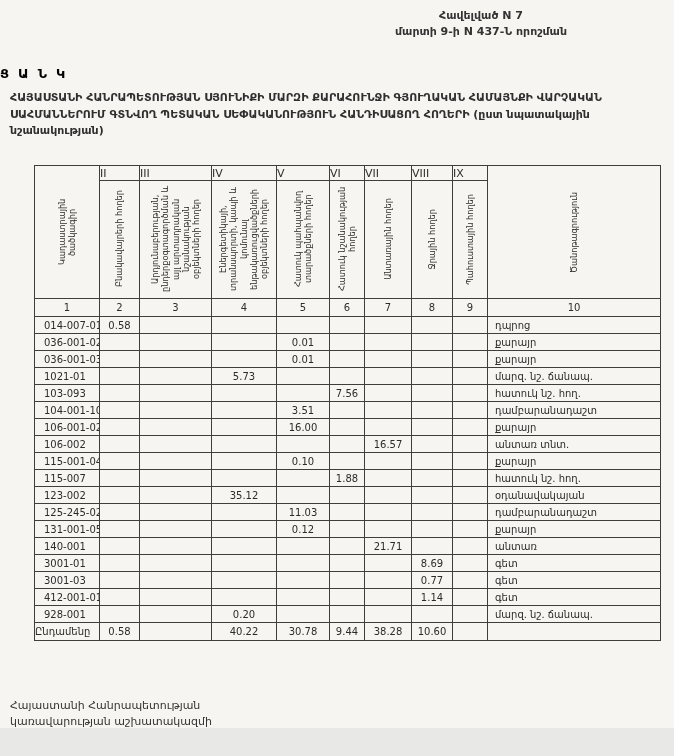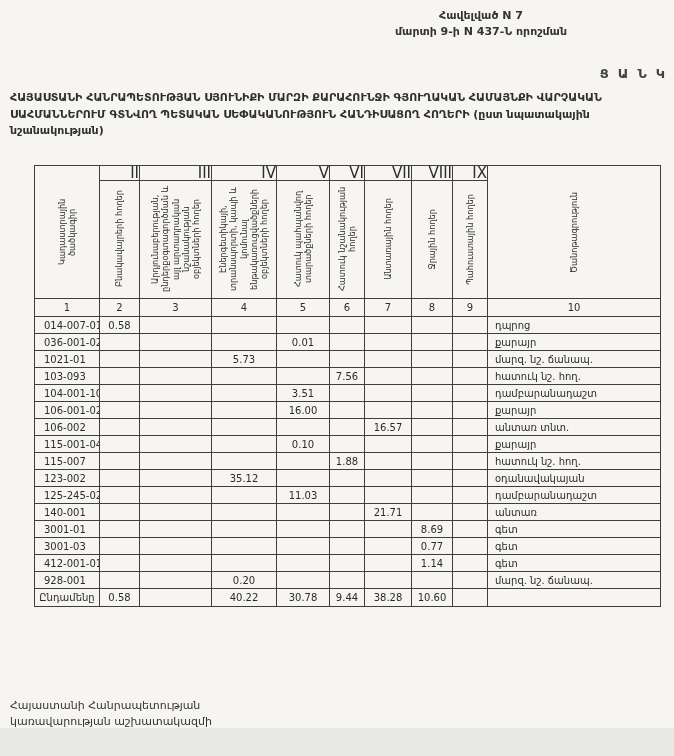--- a/index.html
+++ b/index.html
@@ -16,23 +16,23 @@
     overflow:hidden;
   }
   .appendix {
     position:absolute; top:8px; right:28px; width:330px;
     text-align:center;
     font-size:11px; font-weight:bold; line-height:1.45;
     color:#333;
   }
   .doctype {
     position:absolute; top:66px; left:0; width:100%;
-    text-align:right;
+    text-align:left;
     font-size:13px; font-weight:bold; letter-spacing:9px;
-    color:#404040;
+    color:#000000;
   }
   .maintitle {
     position:absolute; top:90px; left:10px; width:654px;
     font-size:11px; font-weight:bold; line-height:1.5;
     color:#2f2f2f;
   }
   table.land {
     position:absolute; top:165px; left:34px;
     border-collapse:collapse; table-layout:fixed;
     width:626px;
@@ -42,22 +42,22 @@
     border:1px solid #3f3e3c;
     font-weight:normal;
     color:#2b2b2b;
     overflow:hidden;
   }
   thead tr.hdr-row { height:132px; }
   th { vertical-align:top; padding:0; }
   .numstrip {
     height:15px; line-height:15px;
     border-bottom:1px solid #3f3e3c;
-    text-align:right;
-    font-size:15px; color:#2e2e2e;
+    text-align:left;
+    font-size:11px; color:#2e2e2e;
   }
   .vwrap {
     display:flex; align-items:center; justify-content:center;
     height:116px; width:100%;
   }
   .vwrap.full { height:132px; }
   .vtext {
     writing-mode:vertical-rl;
     transform:rotate(180deg);
     font-size:8.2px; line-height:1.25;
@@ -70,21 +70,21 @@
     font-size:10px; color:#2e2e2e;
   }
   tbody tr.datarow { height:17px; }
   tbody td {
     font-size:10px; text-align:center;
     white-space:nowrap;
   }
   tbody td.c0 { text-align:left; padding-left:9px;margin-left:28px; }
   tbody td.c9 { text-align:left; padding-left:7px; }
   tr.total { height:18px; }
-  tr.total td.c0 { text-align:center; padding-left:0; }
+  tr.total td.c0 { padding-left:0; }
   .footer-left {
     position:absolute; left:10px; top:698px;
     font-size:11px; font-weight:500; line-height:1.45;
     color:#333;
   }
   .footer-sign {
     position:absolute; right:40px; top:750px;
     font-size:13px; font-weight:500;
     color:#333;
   }
@@ -209,20 +209,32 @@
           <td class="c2"></td>
           <td class="c3"></td>
           <td class="c4">0.01</td>
           <td class="c5"></td>
           <td class="c6"></td>
           <td class="c7"></td>
           <td class="c8"></td>
           <td class="c9">քարայր</td>
         </tr>
         <tr class="datarow">
+          <td class="c0">036-001-03</td>
+          <td class="c1"></td>
+          <td class="c2"></td>
+          <td class="c3"></td>
+          <td class="c4">0.01</td>
+          <td class="c5"></td>
+          <td class="c6"></td>
+          <td class="c7"></td>
+          <td class="c8"></td>
+          <td class="c9">քարայր</td>
+        </tr>
+        <tr class="datarow">
           <td class="c0">1021-01</td>
           <td class="c1"></td>
           <td class="c2"></td>
           <td class="c3">5.73</td>
           <td class="c4"></td>
           <td class="c5"></td>
           <td class="c6"></td>
           <td class="c7"></td>
           <td class="c8"></td>
           <td class="c9">մարզ. նշ. ճանապ.</td>
@@ -315,20 +327,32 @@
           <td class="c0">125-245-02</td>
           <td class="c1"></td>
           <td class="c2"></td>
           <td class="c3"></td>
           <td class="c4">11.03</td>
           <td class="c5"></td>
           <td class="c6"></td>
           <td class="c7"></td>
           <td class="c8"></td>
           <td class="c9">դամբարանադաշտ</td>
+        </tr>
+        <tr class="datarow">
+          <td class="c0">131-001-05</td>
+          <td class="c1"></td>
+          <td class="c2"></td>
+          <td class="c3"></td>
+          <td class="c4">0.12</td>
+          <td class="c5"></td>
+          <td class="c6"></td>
+          <td class="c7"></td>
+          <td class="c8"></td>
+          <td class="c9">քարայր</td>
         </tr>
         <tr class="datarow">
           <td class="c0">140-001</td>
           <td class="c1"></td>
           <td class="c2"></td>
           <td class="c3"></td>
           <td class="c4"></td>
           <td class="c5"></td>
           <td class="c6">21.71</td>
           <td class="c7"></td>

